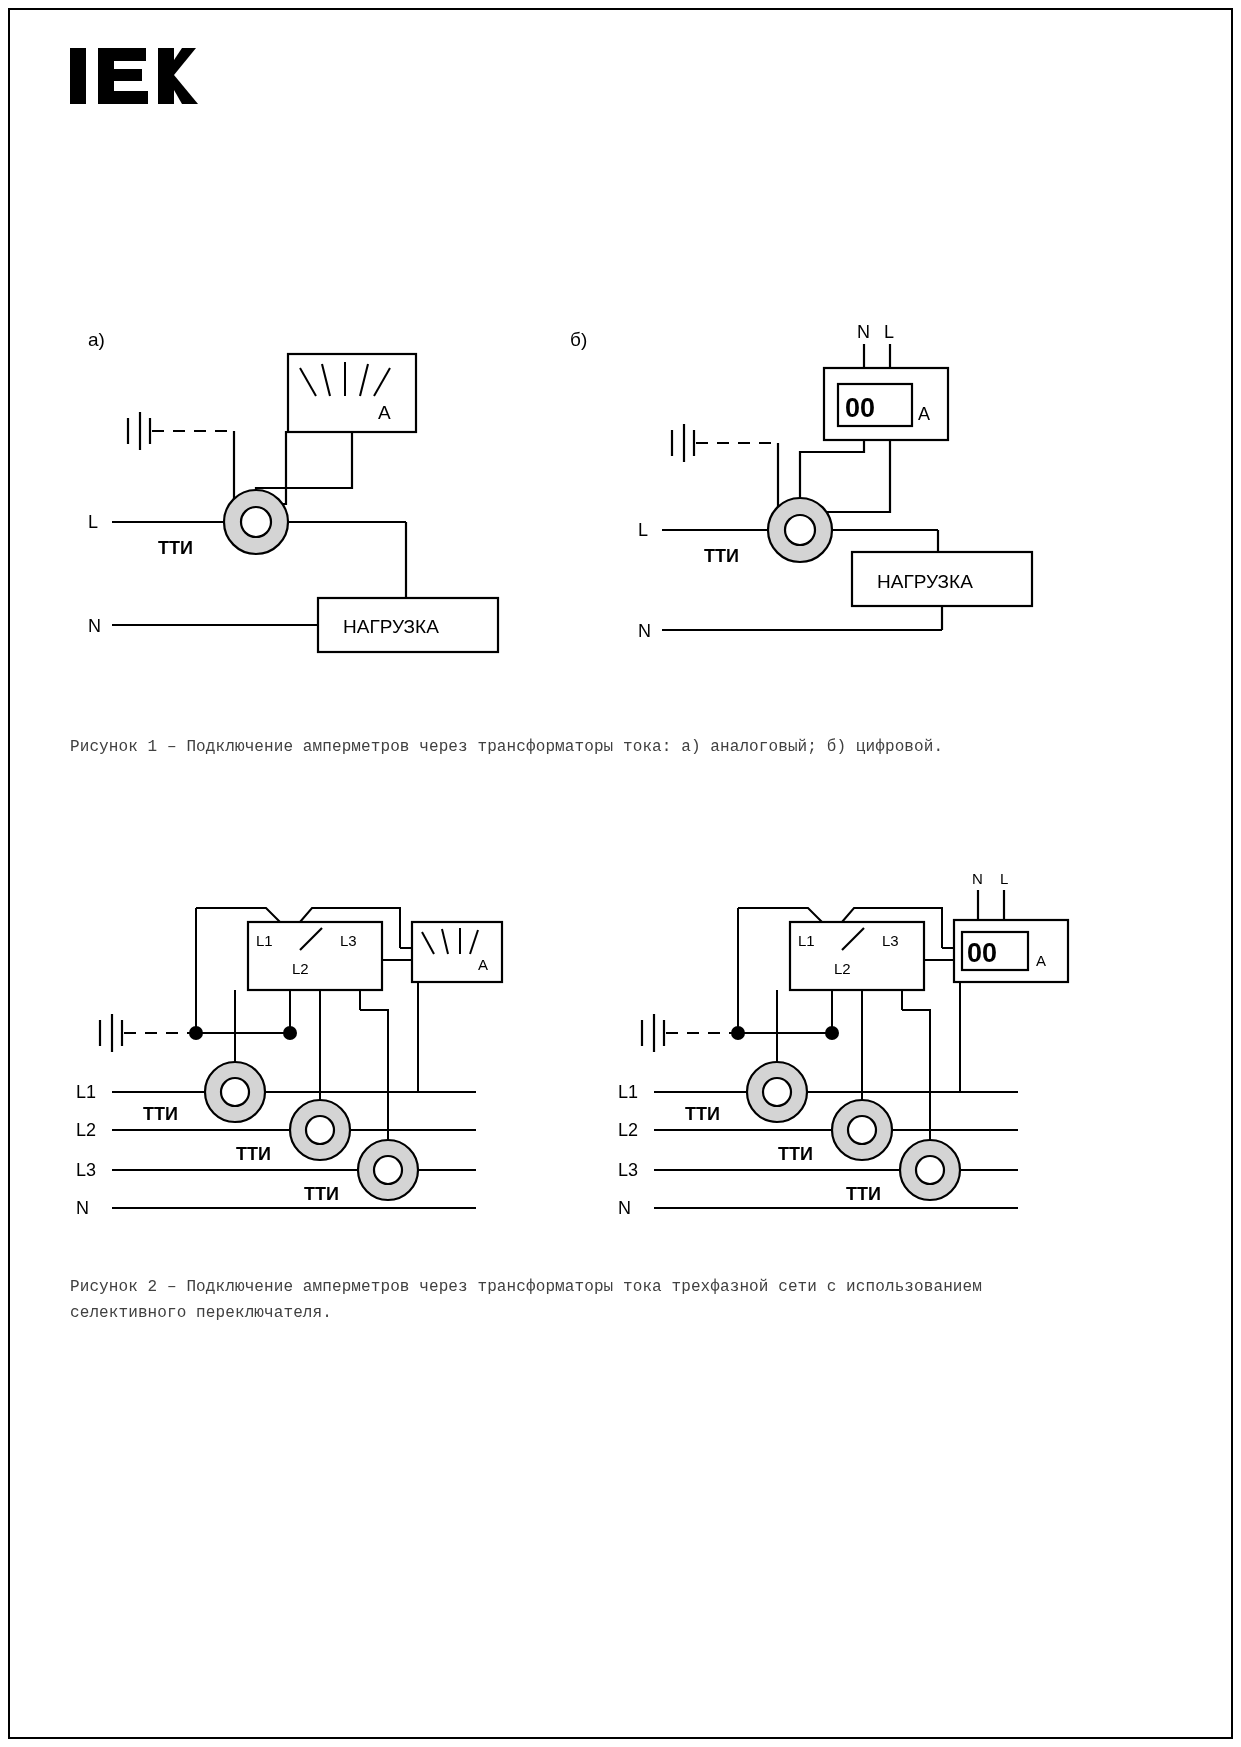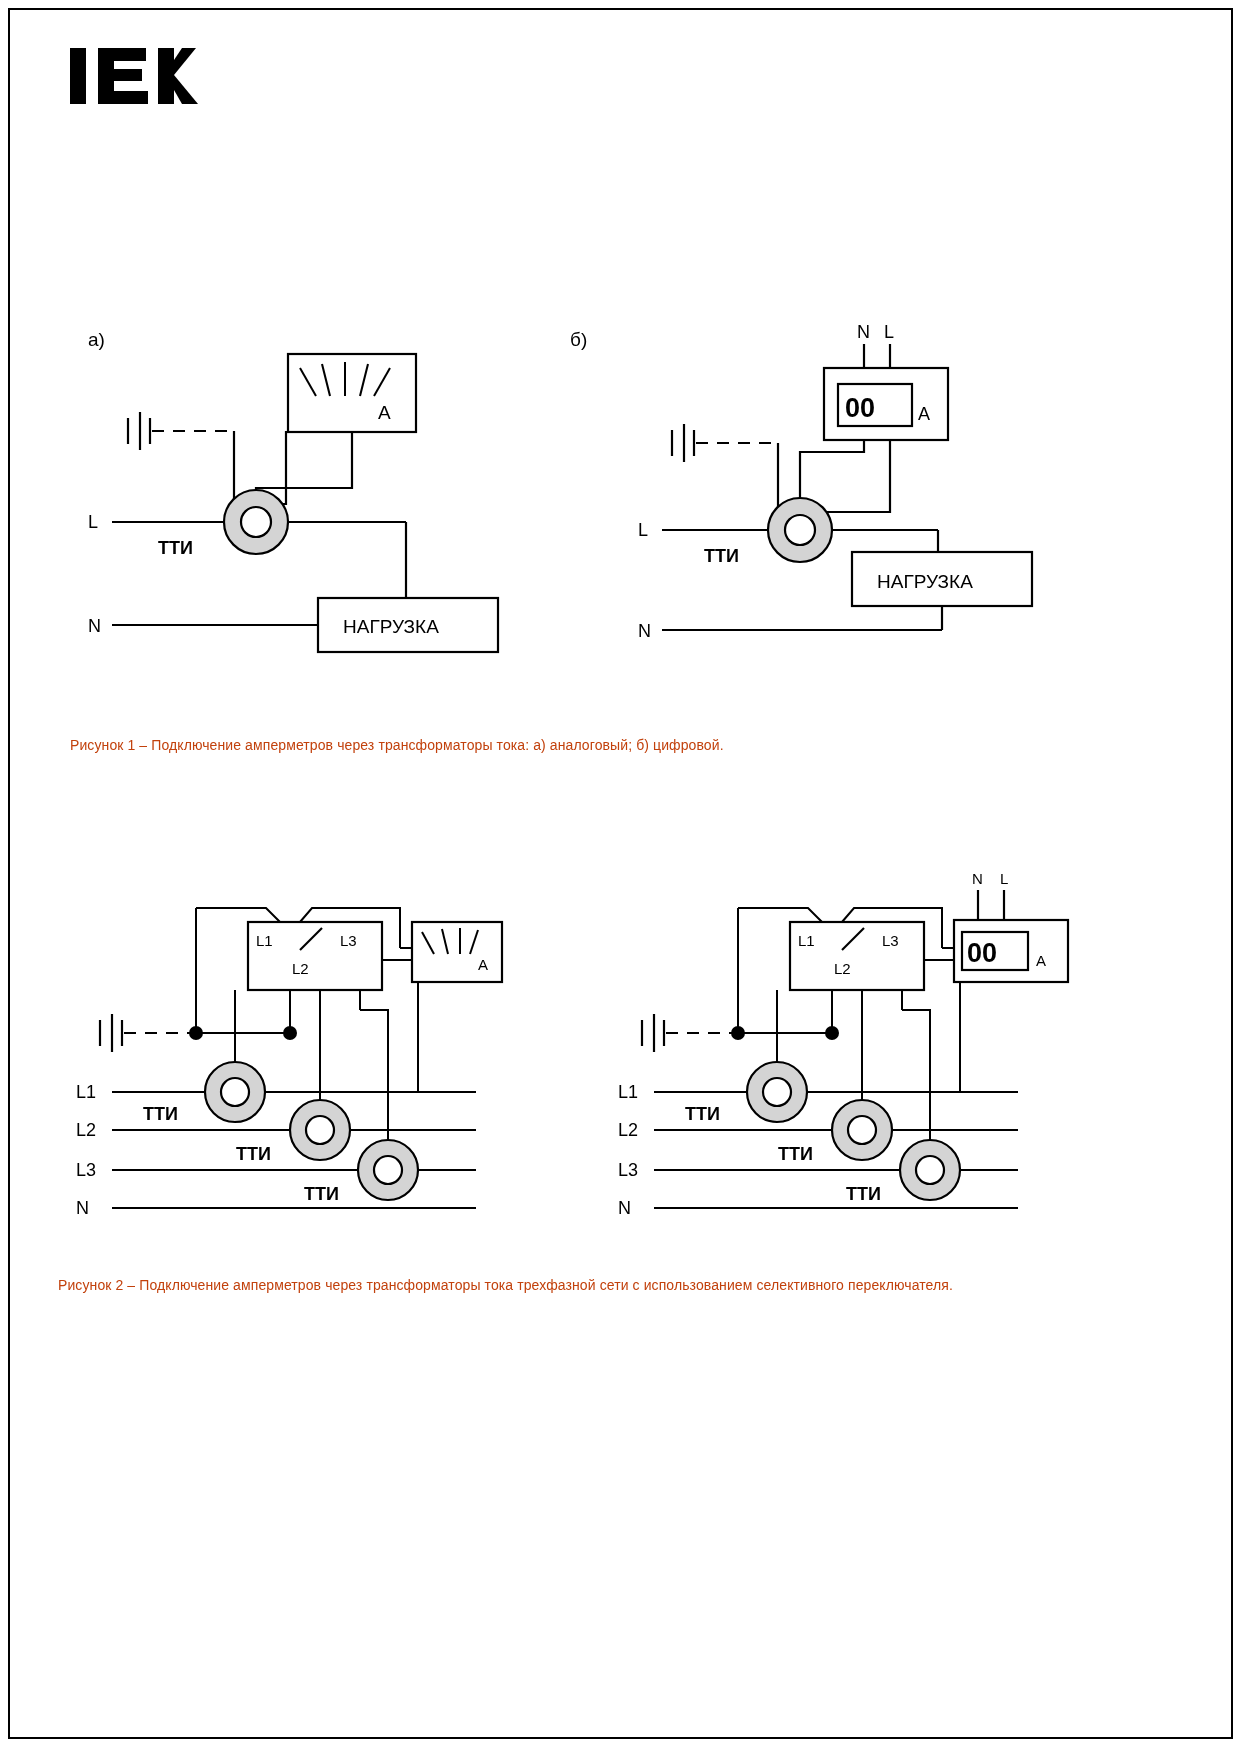--- a/index.html
+++ b/index.html
@@ -33,27 +33,28 @@
   .logo {
     position: absolute;
     left: 70px;
     top: 42px;
     width: 130px;
     height: 68px;
   }
   
   .caption {
     position: absolute;
-    font-size: 14px;
+    font-size: 16px;
     line-height: 26px;
-    color: #c2410c;
+    color: #404040;
     letter-spacing: 0.1px;
+    font-family: Liberation Mono, monospace;
   }
   #caption1 { left: 70px; top: 718px; width: 1000px; }
-  #caption2 { left: 58px; top: 1258px; width: 950px; }
+  #caption2 { left: 70px; top: 1258px; width: 950px; }
 
   
   .diagram {
     position: absolute;
   }
   #fig1 { left: 0px;  top: 300px; width: 1241px; height: 400px; }
   #fig2 { left: 0px;  top: 860px; width: 1241px; height: 390px; }
 
   svg { display: block; overflow: visible; }
   svg text {

